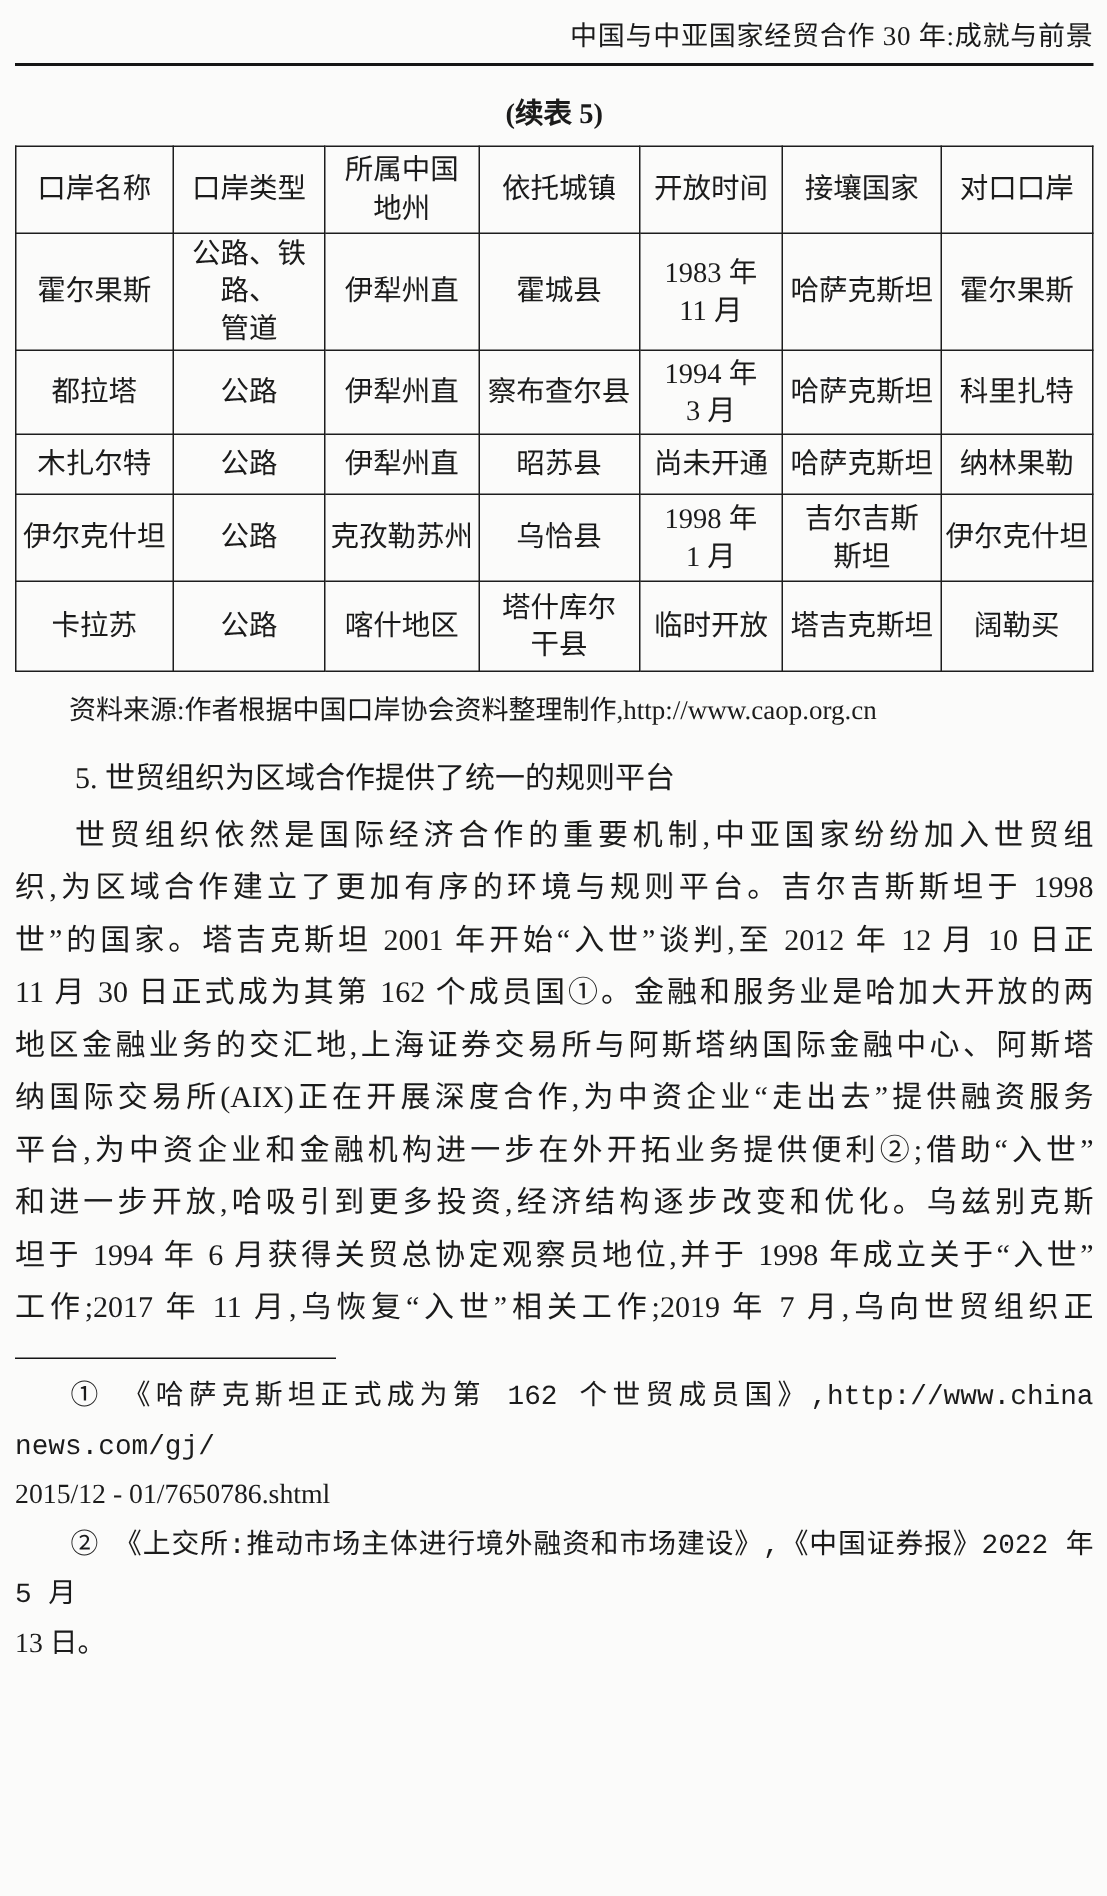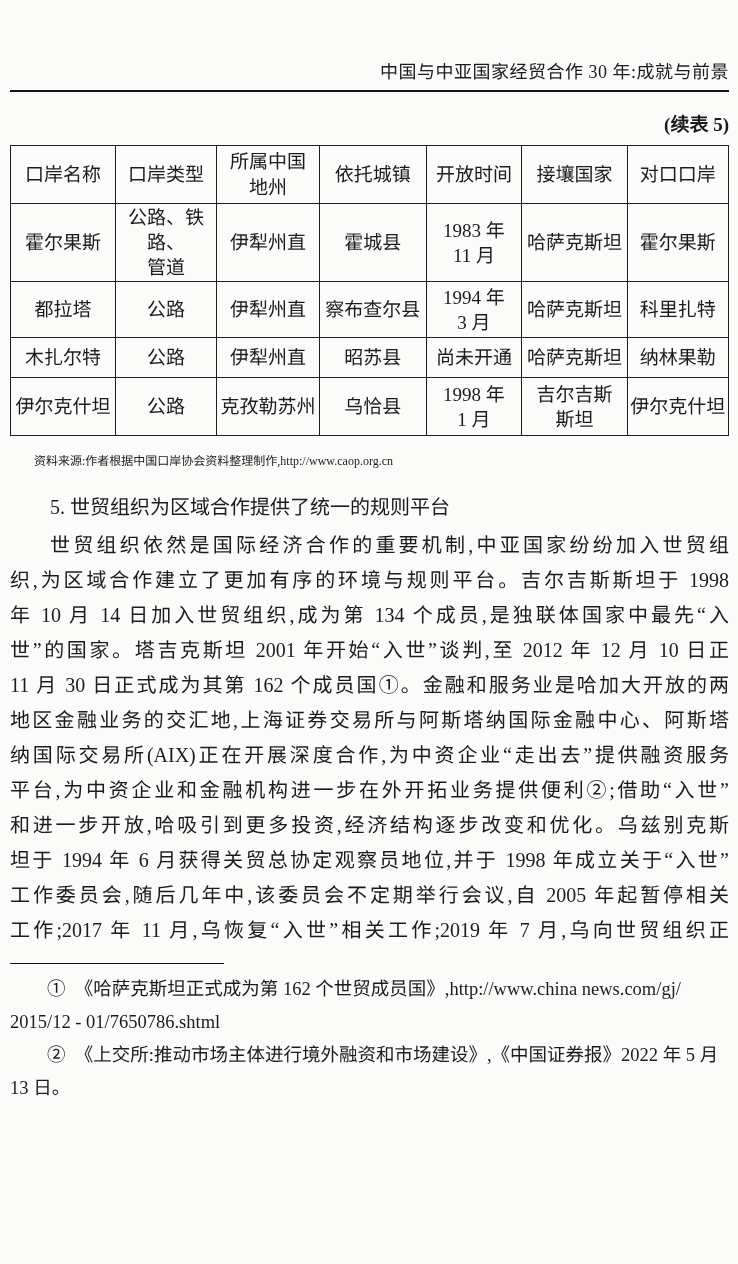--- a/index.html
+++ b/index.html
@@ -3,61 +3,61 @@
 <meta charset="utf-8">
 <style>
   html,body { margin:0; padding:0; }
   body {
     width:738px; height:1264px;
     background:#fbfbfa;
     color:#1b1b1b;
     font-family:"Liberation Serif","DejaVu Serif",serif;
     overflow:hidden;
   }
-  .page { box-sizing:border-box; width:738px; height:960px; padding:12px 9px 0 10px;margin-top:48px; }
+  .page { box-sizing:border-box; width:738px; height:960px; padding:12px 9px 0 10px; }
 
   
   .running-head { text-align:right; font-size:18px; letter-spacing:0.5px; line-height:24px; }
   .head-rule { border:none; border-top:2px solid #151515; margin:6px 0 0 0; }
 
   
-  .cont-label { text-align:right; font-weight:bold; font-size:19px; margin-top:21px; line-height:24px; }
+  .cont-label { text-align:center; font-weight:bold; font-size:19px; margin-top:21px; line-height:24px; }
 
   
   table.ports { width:100%; border-collapse:collapse; margin-top:8px; table-layout:fixed; border:1px solid #4c1d95; }
   table.ports th, table.ports td {
     border:1.5px solid #1d1d1d;
     text-align:center; vertical-align:middle;
     font-size:19px; font-weight:normal;
     white-space:pre-line; line-height:1.32; padding:1px 2px;
   }
   col.c1{width:14.6%} col.c2{width:14.1%} col.c3{width:14.3%} col.c4{width:14.9%}
   col.c5{width:13.3%} col.c6{width:14.7%} col.c7{width:14.1%}
   thead tr { height:58px; }
   tbody tr:nth-child(1){height:64px}
   tbody tr:nth-child(2){height:56px}
   tbody tr:nth-child(3){height:40px}
   tbody tr:nth-child(4){height:58px}
   tbody tr:nth-child(5){height:60px}
   tbody tr:nth-child(6){height:60px}
 
   
-  .source { font-size:12px; margin-top:13px; text-indent:2em; line-height:24px; }
+  .source { font-size:18px; margin-top:13px; text-indent:2em; line-height:24px; }
 
   
   .section-heading { font-size:20px; margin-top:21px; text-indent:2em; line-height:27px;font-family:Liberation Serif, serif; }
   .para { margin-top:7px; font-size:20px; }
   .para .line { line-height:35px; text-align:justify; text-align-last:justify; }
   .para .line.first { text-indent:2em; }
 
   
   .fn-rule { border:none; border-top:1.5px solid #151515; width:214px; margin:15px 0 0 0; }
   .footnotes { margin-top:9px; font-size:18.5px; }
   .footnotes .fn { line-height:33px; text-align:justify; }
-  .footnotes .fn.indent { text-indent:2em; }
+  .footnotes .fn.indent { text-indent:2em;font-family:Liberation Mono, monospace; }
 </style>
 </head>
 <body>
 
 <div class="page">
 
   <div class="running-head">中国与中亚国家经贸合作 30 年:成就与前景</div>
   <hr class="head-rule">
 
   <div class="cont-label">(续表 5)</div>
@@ -119,39 +119,47 @@
           <td>伊尔克什坦</td>
           <td>公路</td>
           <td>克孜勒苏州</td>
           <td>乌恰县</td>
           <td>1998 年
 1 月</td>
           <td>吉尔吉斯
 斯坦</td>
           <td>伊尔克什坦</td>
         </tr>
+        <tr>
+          <td>卡拉苏</td>
+          <td>公路</td>
+          <td>喀什地区</td>
+          <td>塔什库尔
+干县</td>
+          <td>临时开放</td>
+          <td>塔吉克斯坦</td>
+          <td>阔勒买</td>
+        </tr>
       </tbody>
   </table>
 
   <div class="source">资料来源:作者根据中国口岸协会资料整理制作,http://www.caop.org.cn</div>
 
   <div class="section-heading">5. 世贸组织为区域合作提供了统一的规则平台</div>
 
   <div class="para">
       <div class="line first">世贸组织依然是国际经济合作的重要机制,中亚国家纷纷加入世贸组</div>
       <div class="line">织,为区域合作建立了更加有序的环境与规则平台。吉尔吉斯斯坦于 1998</div>
-      <div class="line">年 10 月 14 日加入世贸组织,成为第 134 个成员,是独联体国家中最先“入</div>
       <div class="line">世”的国家。塔吉克斯坦 2001 年开始“入世”谈判,至 2012 年 12 月 10 日正</div>
       <div class="line">11 月 30 日正式成为其第 162 个成员国①。金融和服务业是哈加大开放的两</div>
       <div class="line">地区金融业务的交汇地,上海证券交易所与阿斯塔纳国际金融中心、阿斯塔</div>
       <div class="line">纳国际交易所(AIX)正在开展深度合作,为中资企业“走出去”提供融资服务</div>
       <div class="line">平台,为中资企业和金融机构进一步在外开拓业务提供便利②;借助“入世”</div>
       <div class="line">和进一步开放,哈吸引到更多投资,经济结构逐步改变和优化。乌兹别克斯</div>
       <div class="line">坦于 1994 年 6 月获得关贸总协定观察员地位,并于 1998 年成立关于“入世”</div>
-      <div class="line">工作委员会,随后几年中,该委员会不定期举行会议,自 2005 年起暂停相关</div>
       <div class="line">工作;2017 年 11 月,乌恢复“入世”相关工作;2019 年 7 月,乌向世贸组织正</div>
     </div>
 
   <hr class="fn-rule">
 
   <div class="footnotes">
       <div class="fn indent">①　《哈萨克斯坦正式成为第 162 个世贸成员国》,http://www.china news.com/gj/</div>
       <div class="fn">2015/12 - 01/7650786.shtml</div>
       <div class="fn indent">②　《上交所:推动市场主体进行境外融资和市场建设》,《中国证券报》2022 年 5 月</div>
       <div class="fn">13 日。</div>

